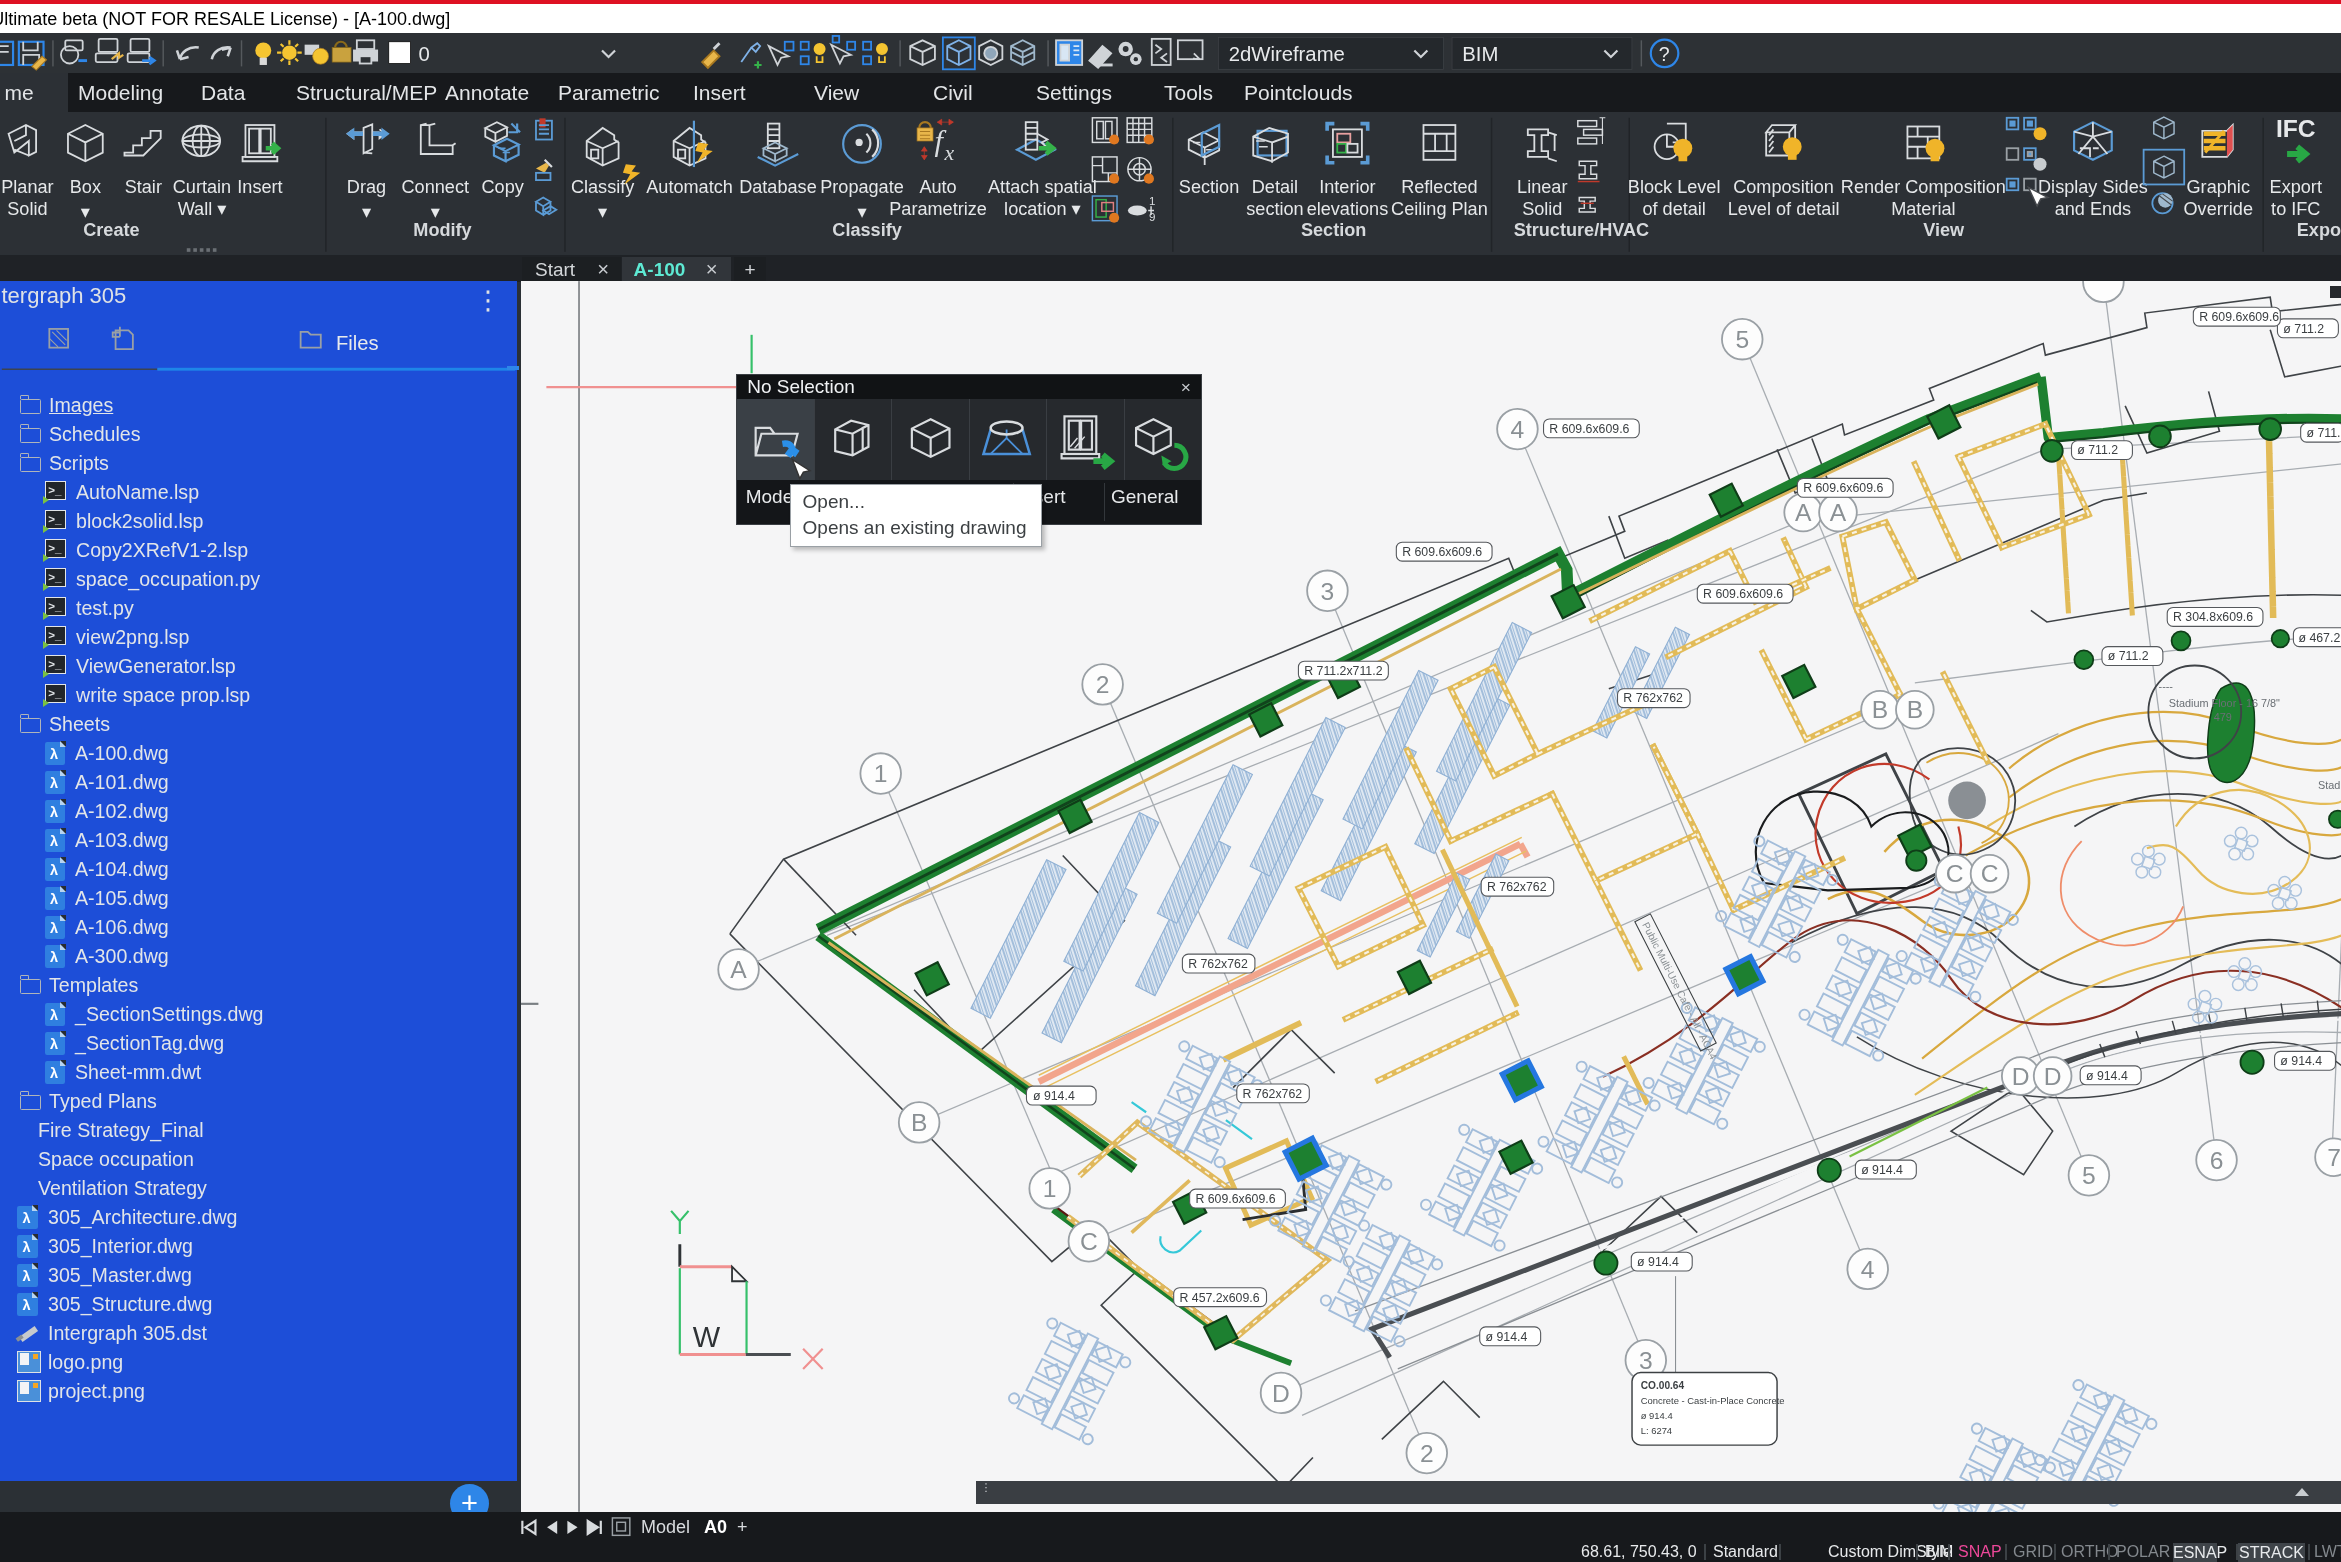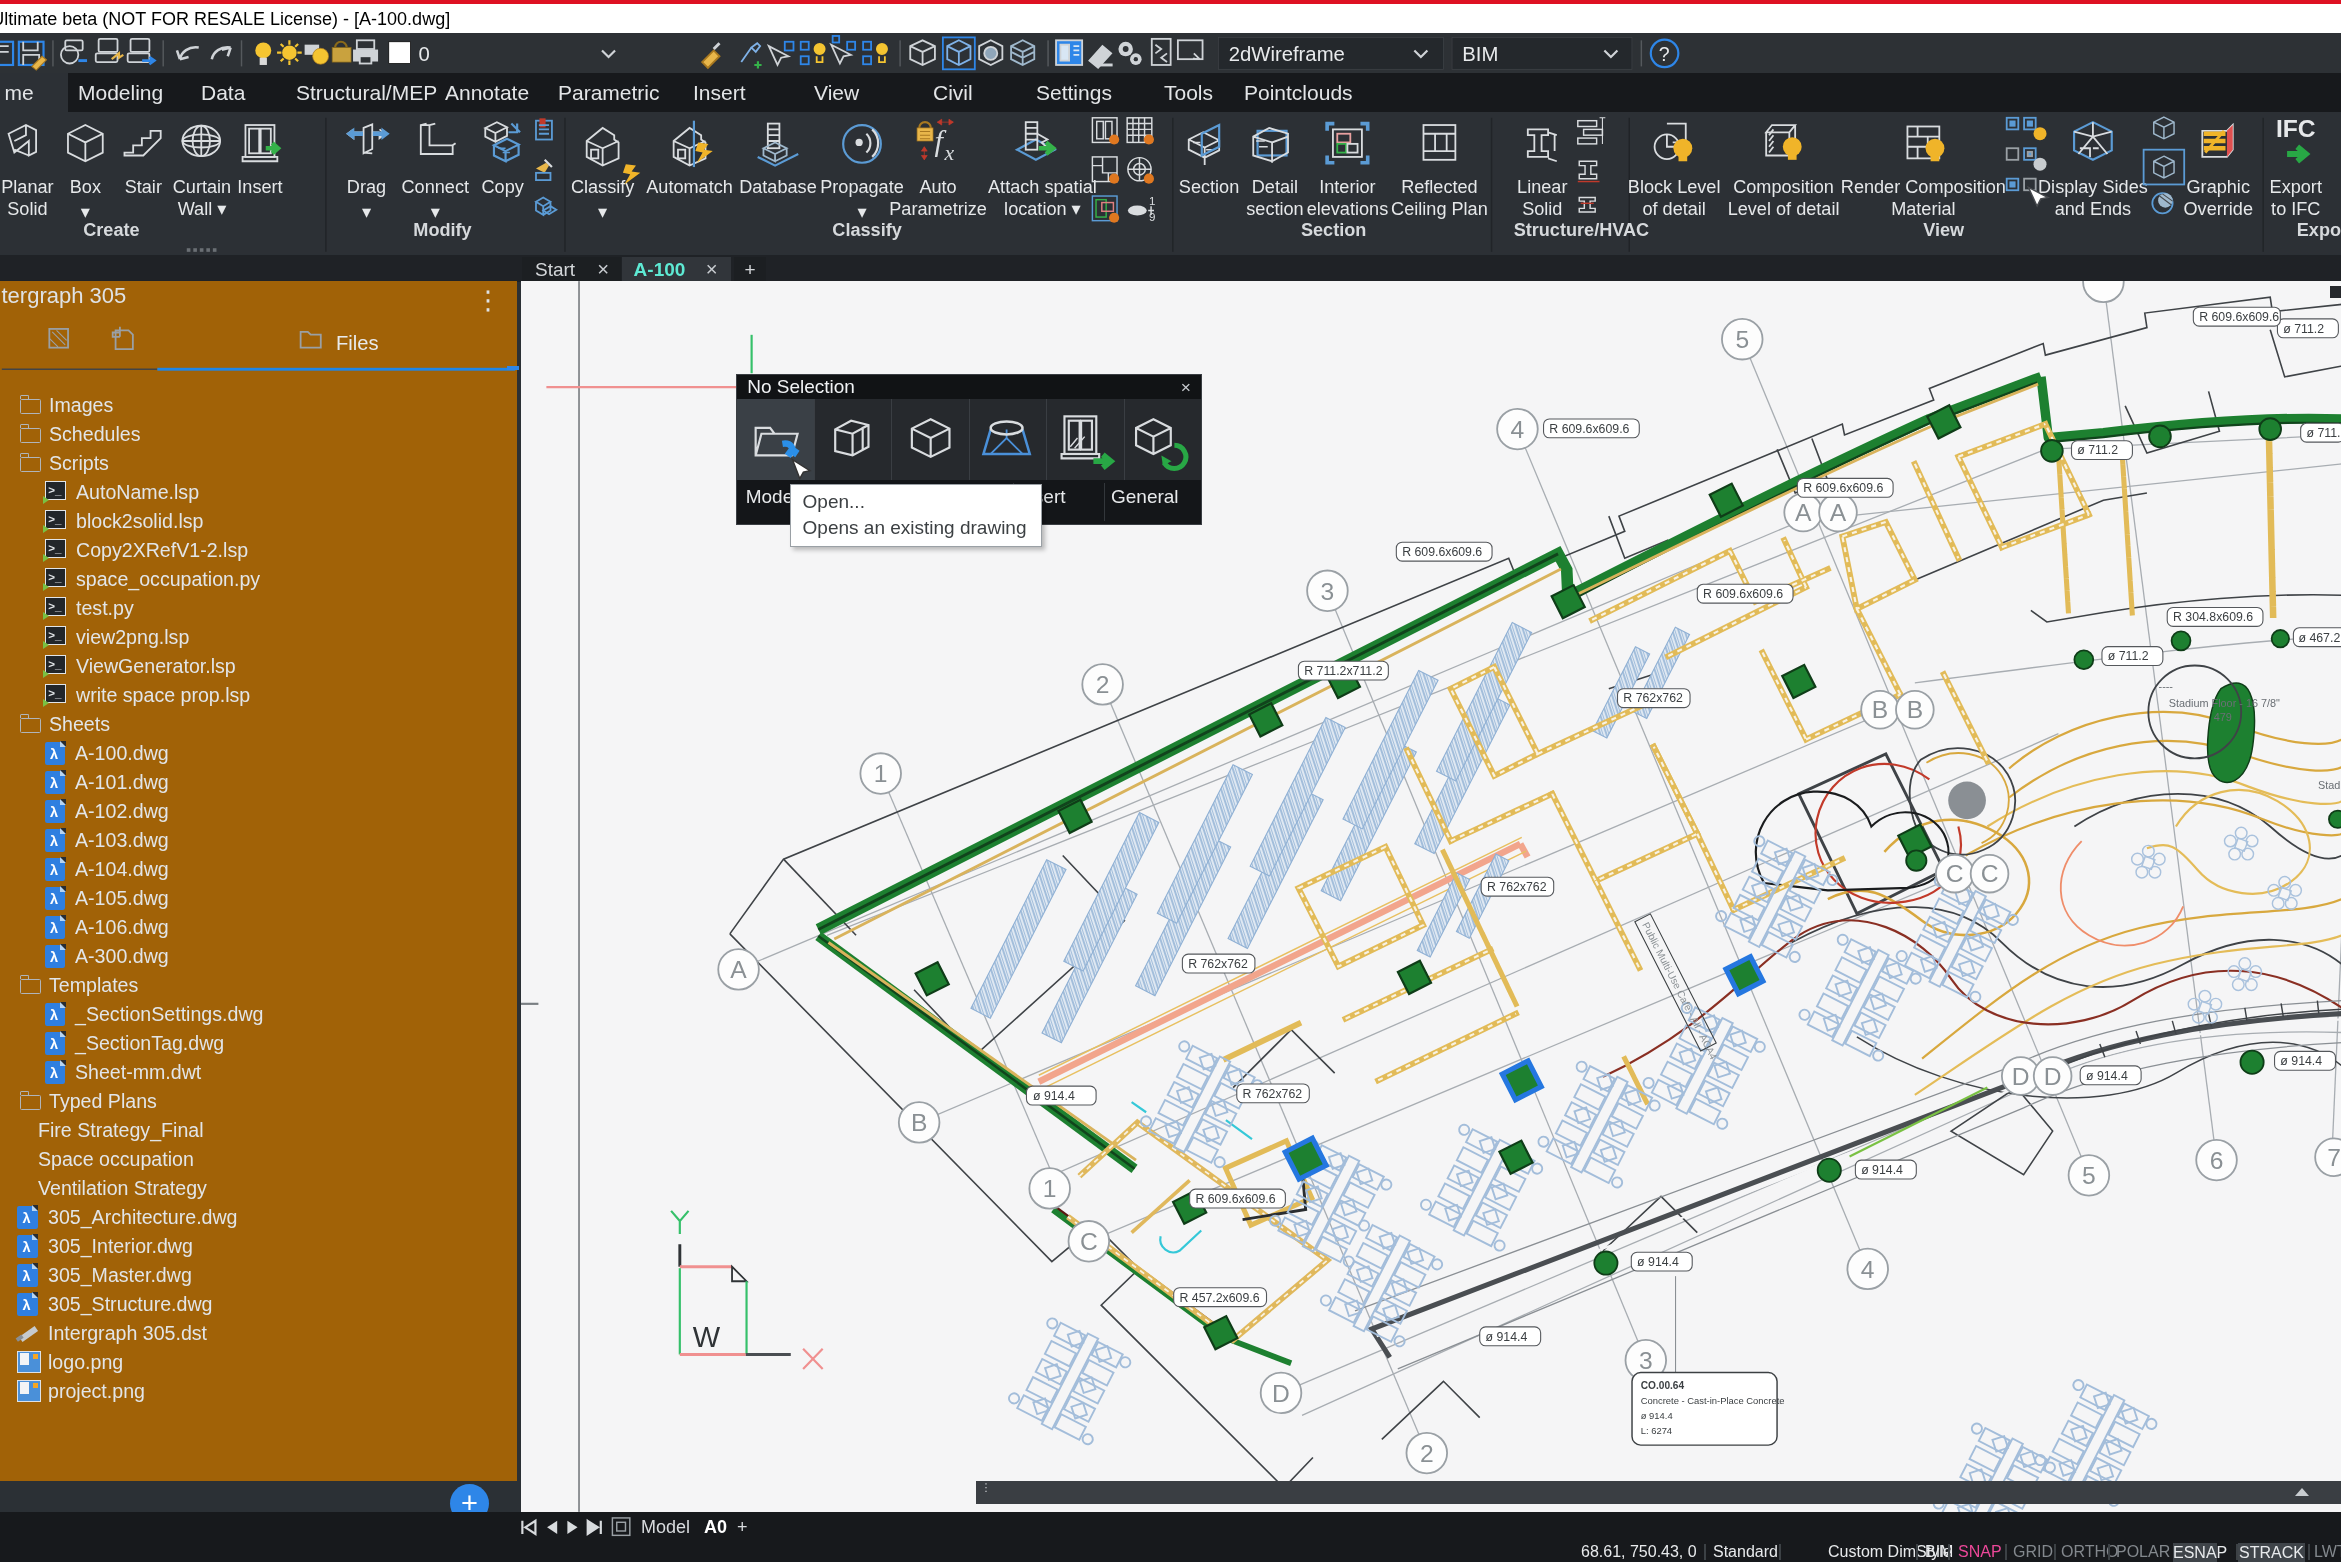--- a/index.html
+++ b/index.html
@@ -14,21 +14,21 @@
   
   #rtabs{left:0;top:73px;width:2342px;height:39px;background:#17191c;color:#e3e5e7;font-size:21px;}
   .rtab{position:absolute;top:0;height:39px;line-height:39px;}
   #rtab-active{position:absolute;left:0;top:0;width:64px;height:39px;background:#2c3035;line-height:39px;padding-left:4.4px;}
   
   #ribbon{left:0;top:112px;width:2342px;height:142px;background:#2c3035;color:#e6e8ea;}
   
   #docstrip{left:0;top:255px;width:2342px;height:27px;background:#1f2226;}
   .dtab{position:absolute;top:2.2px;height:25px;background:#2b2f33;color:#d4d7da;font-size:19px;line-height:25px;}
   
-  #lpanel{left:0;top:281px;width:517px;height:1200px;background:#a16207;color:#e2e5e8;}
+  #lpanel{left:0;top:281px;width:517px;height:1200px;background:#1d4ed8;color:#e2e5e8;}
   .trow{height:29px;position:relative;font-size:19.6px;line-height:29px;color:#e2e5e8;white-space:nowrap;}
   .trow i{position:absolute;top:2.9px;display:block;}
   .fo{left:20.3px;width:19px;height:13px;top:8px!important;border:1.8px solid #b0b5ba;border-radius:1.5px;}
   .fo:before{content:"";position:absolute;left:-1.5px;top:-5.1px;width:7.3px;height:2.9px;border:1.8px solid #b0b5ba;border-bottom:none;border-radius:1.5px 1.5px 0 0;}
   .sc{left:45px;width:19px;height:17.4px;border:1.8px solid #e2e5e8;background:#22262a;}
   .sc:before{content:">_";position:absolute;left:2.2px;top:0px;font-size:11.6px;line-height:16px;font-style:normal;font-weight:bold;color:#e2e5e8;}
   .sc:after{content:"";position:absolute;left:-2.9px;bottom:-4.4px;border-left:6.5px solid #7ac143;border-top:4.4px solid transparent;border-bottom:4.4px solid transparent;}
   .dw{left:45px;width:20.3px;height:23px;background:#2f7fe0;border-radius:2.2px;}
   .dw:before{content:"";position:absolute;right:-0.7px;top:-0.7px;border-left:6.5px solid #b7d4f2;border-top:6.5px solid #282c31;}
   .dw:after{content:"λ";position:absolute;left:5.1px;top:4.4px;font-size:14.5px;line-height:16px;font-style:normal;font-weight:bold;color:#fff;}
@@ -575,21 +575,21 @@
      <rect x="66" y="11" width="26" height="26"></rect>
         <path d="M70 15 l18 18 M66 24 l12 12 M76 13 l14 14" stroke-width="1.5"></path>
      <path d="M158 13 h18 l6 6 v20 h-24 z M164 22 v-14 m0 14 h-10 v-6 h10"></path>
      <path d="M415 15 h10 l4 4 h14 v18 h-28 z"></path>
    </g>
    <text x="464" y="40" font-size="28" fill="#e8eaec" font-family="Liberation Sans,sans-serif">Files</text>
    <rect x="0" y="66" width="216" height="2" fill="#3f444a"></rect>
    <rect x="216" y="65" width="497" height="4" fill="#1e86e8"></rect>
  </svg>
  <div style="position:absolute;left:0;top:110px;width:517px;">
-  <div class="trow"><i class="fo"></i><span style="margin-left:49px;">Images</span></div>
+  <div class="trow"><i class="fo"></i><span style="margin-left:49px;text-decoration:underline;">Images</span></div>
   <div class="trow"><i class="fo"></i><span style="margin-left:49px;">Schedules</span></div>
   <div class="trow"><i class="fo"></i><span style="margin-left:49px;">Scripts</span></div>
   <div class="trow"><i class="sc"></i><span style="margin-left:76px;">AutoName.lsp</span></div>
   <div class="trow"><i class="sc"></i><span style="margin-left:76px;">block2solid.lsp</span></div>
   <div class="trow"><i class="sc"></i><span style="margin-left:76px;">Copy2XRefV1-2.lsp</span></div>
   <div class="trow"><i class="sc"></i><span style="margin-left:76px;">space_occupation.py</span></div>
   <div class="trow"><i class="sc"></i><span style="margin-left:76px;">test.py</span></div>
   <div class="trow"><i class="sc"></i><span style="margin-left:76px;">view2png.lsp</span></div>
   <div class="trow"><i class="sc"></i><span style="margin-left:76px;">ViewGenerator.lsp</span></div>
   <div class="trow"><i class="sc"></i><span style="margin-left:76px;">write space prop.lsp</span></div>

